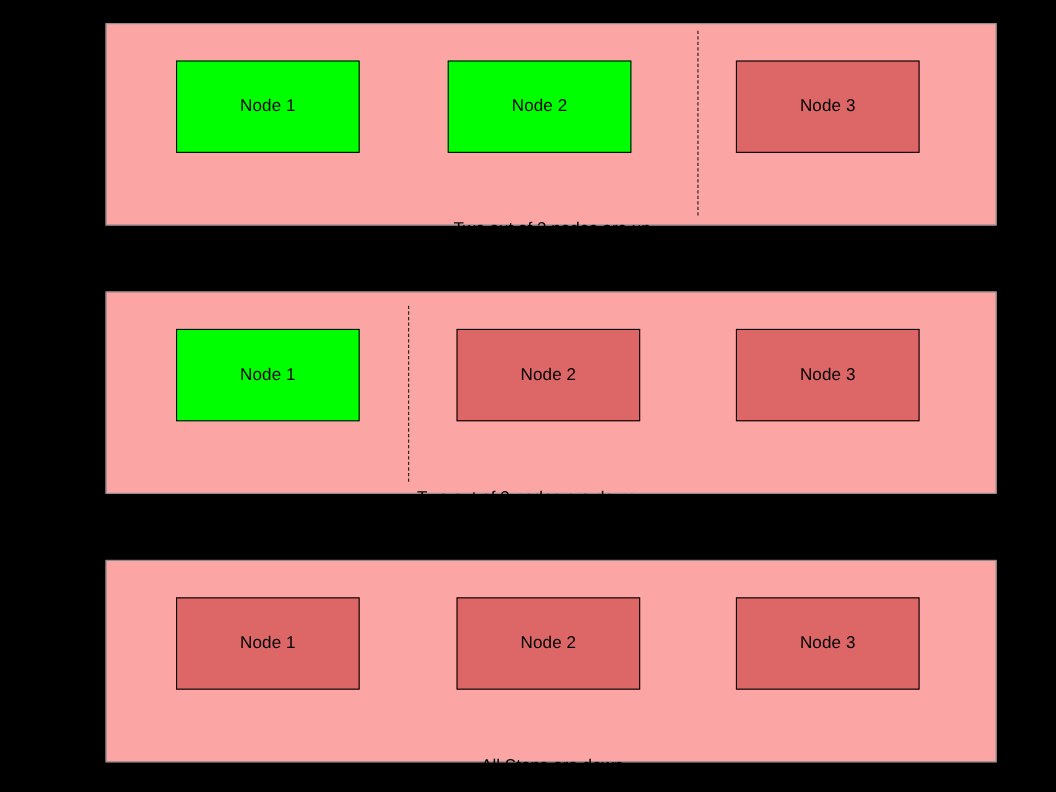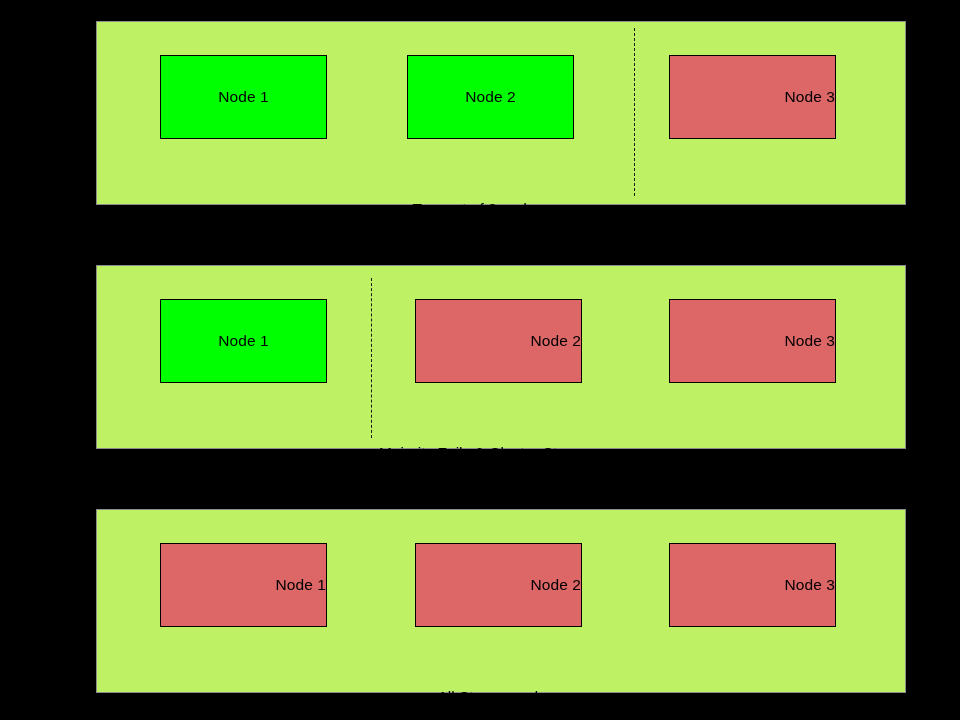--- a/index.html
+++ b/index.html
@@ -21,21 +21,21 @@
     left: 0;
     top: 0;
     width: 960px;
     height: 720px;
     background: #000000;
   }
 
   
   .panel {
     position: absolute;
-    background: #bef264;
+    background: #fca5a5;
     border: 1px solid #8c8c8c;
     box-sizing: border-box;
   }
   #panel-1 { left: 96px;  top: 21px;  width: 810px; height: 184px; }
   #panel-2 { left: 96px;  top: 265px; width: 810px; height: 184px; }
   #panel-3 { left: 96px;  top: 509px; width: 810px; height: 184px; }
 
   
   .node-box {
     position: absolute;
@@ -48,21 +48,21 @@
     height: 84px;
   }
   .node-box .node-label {
     font-family: "Liberation Sans", sans-serif;
     font-size: 15.5px;
     color: #000000;
     line-height: 1;
     letter-spacing: 0.1px;
   }
   .node-up   { background: #00ff00; }
-  .node-down { background: #dd6666; justify-content: flex-end; }
+  .node-down { background: #dd6666; }
 
   
   .col-1 { left: 63px;  }
   .col-2 { left: 310px; }
   .col-3 { left: 572px; }
 
   
   .col-2b { left: 318px; }
 
   .row-top { top: 33px; }
@@ -143,20 +143,21 @@
       <span class="node-label">Node 2</span>
     </div>
 
     <div class="node-box node-down col-3 row-top">
       <span class="node-label">Node 3</span>
     </div>
 
     <div class="divider" id="divider-2"></div>
 
     <div class="caption" id="caption-2">
+      <span class="cap-line">Two out of 3 nodes are down</span>
       <span class="cap-line">Majority Fails &amp; Cluster Stops</span>
     </div>
 
   </div>
 
   <div class="panel" id="panel-3">
 
     <div class="node-box node-down col-1 row-top">
       <span class="node-label">Node 1</span>
     </div>

